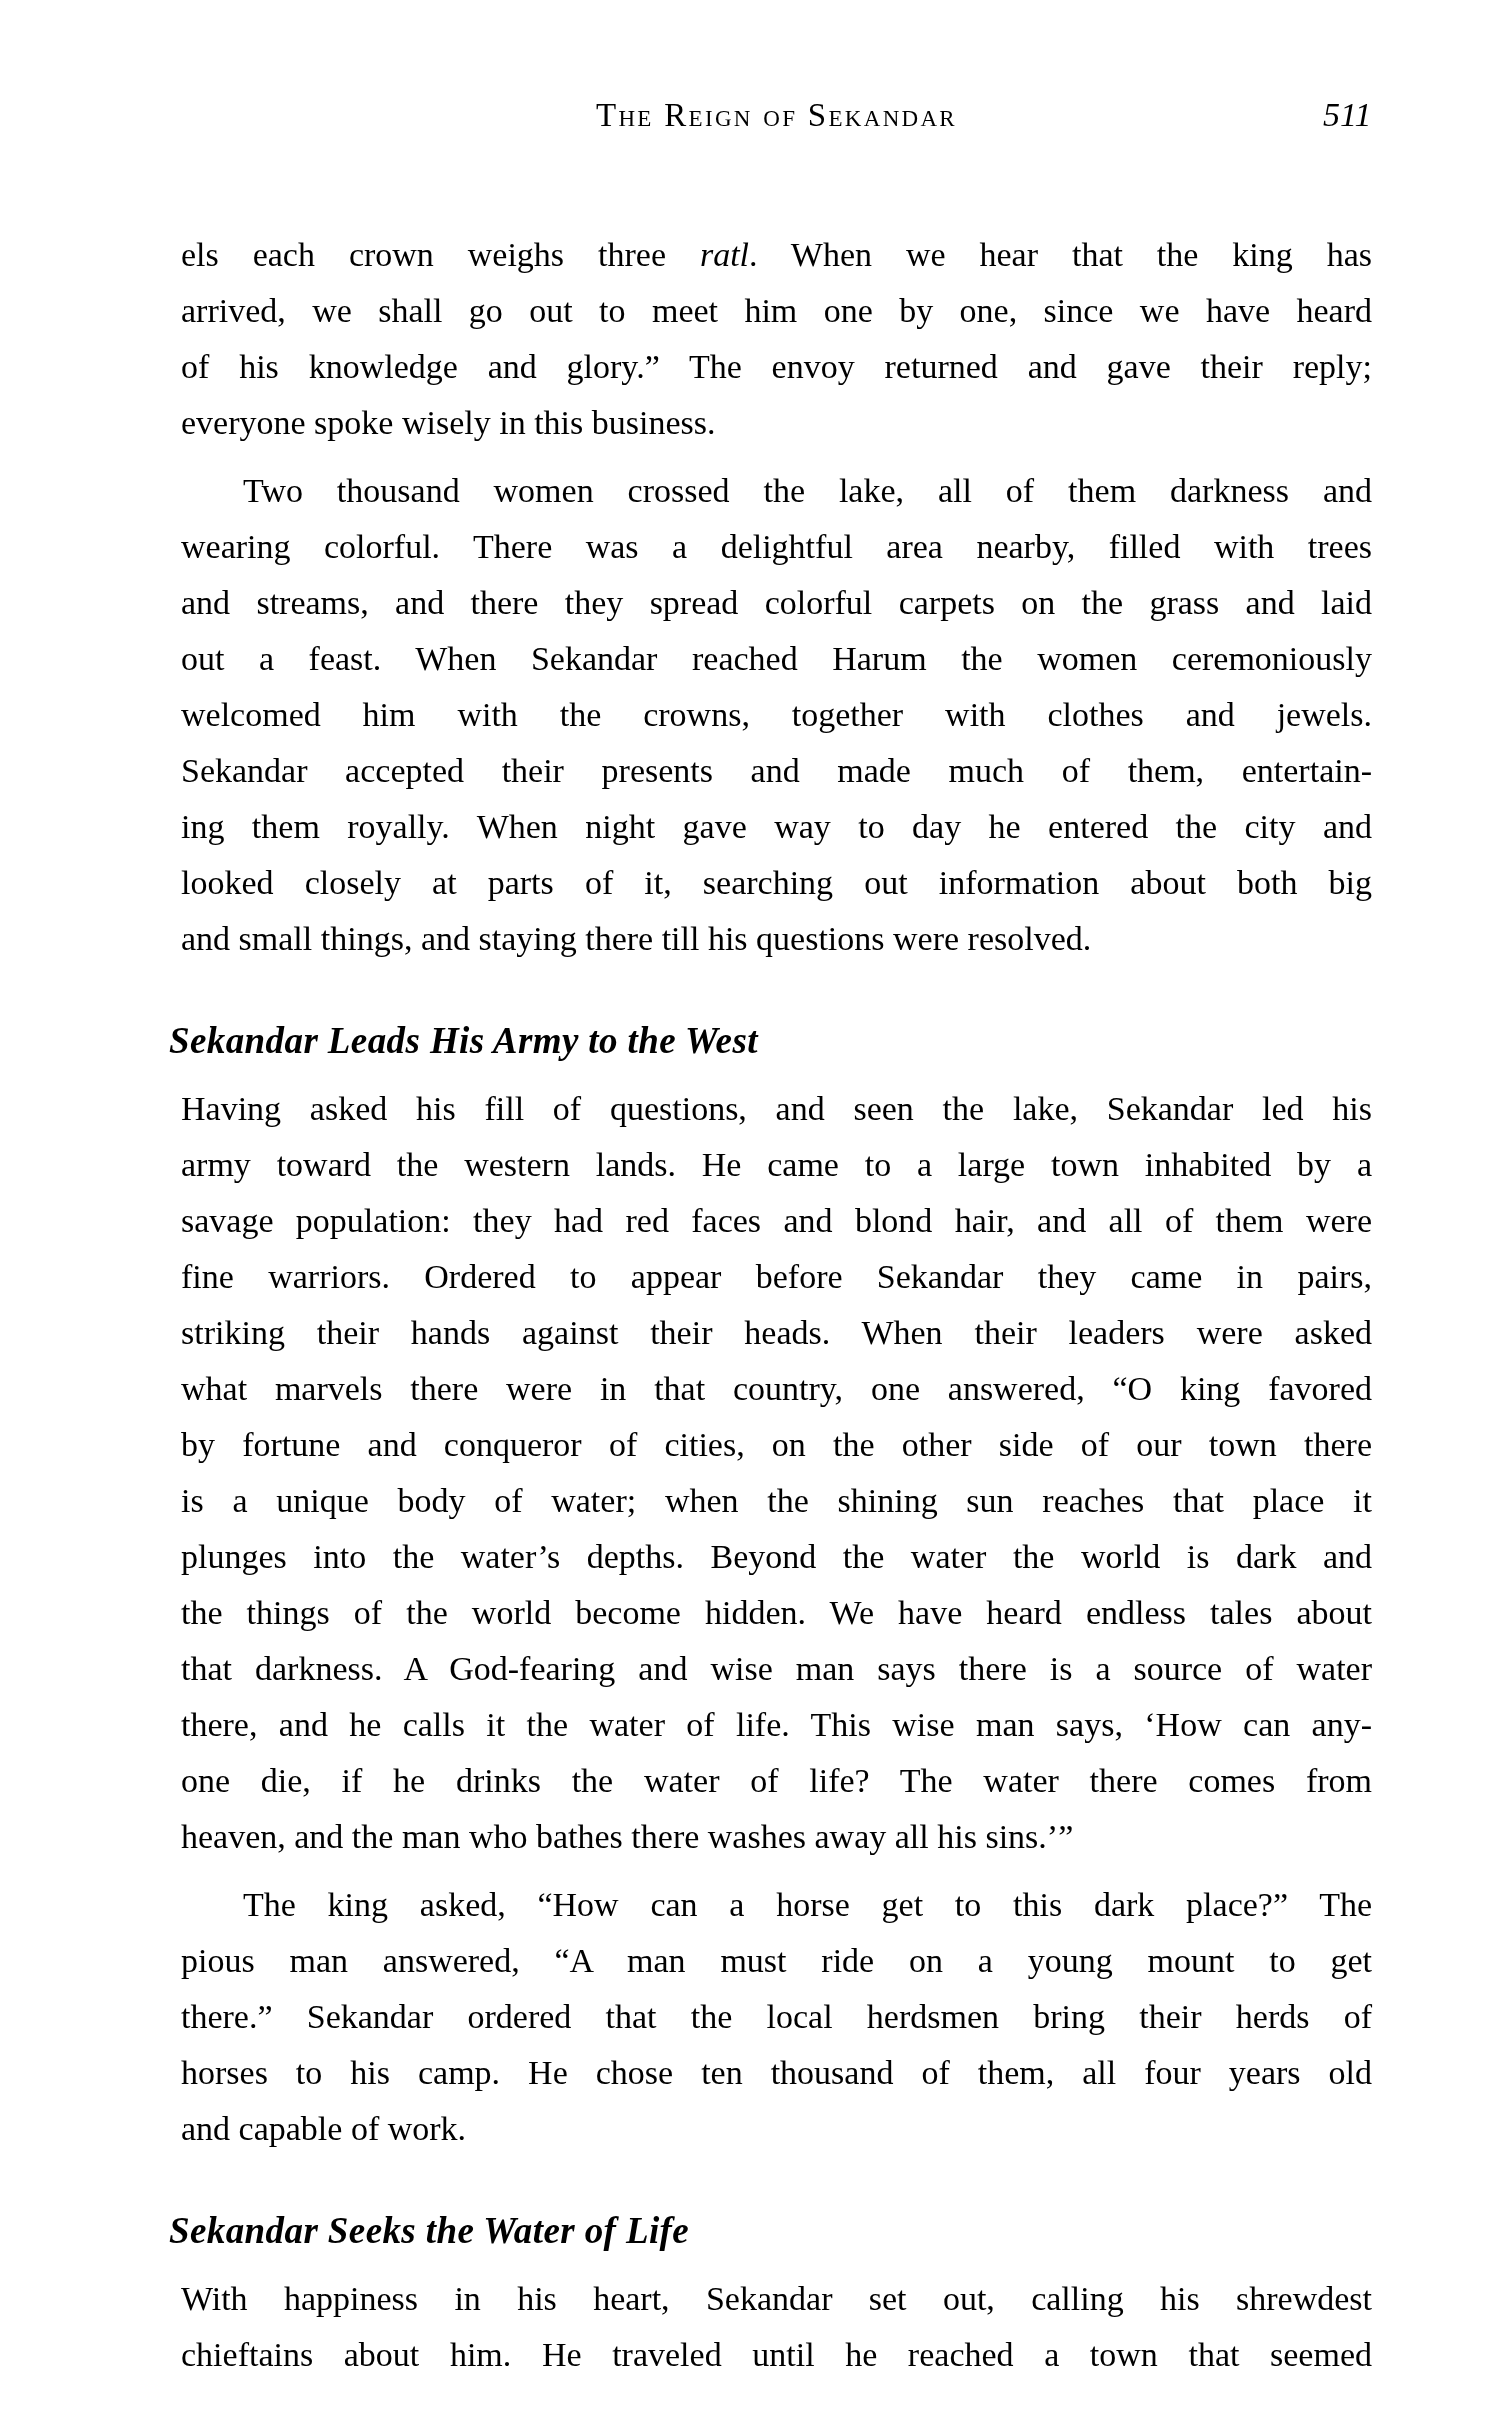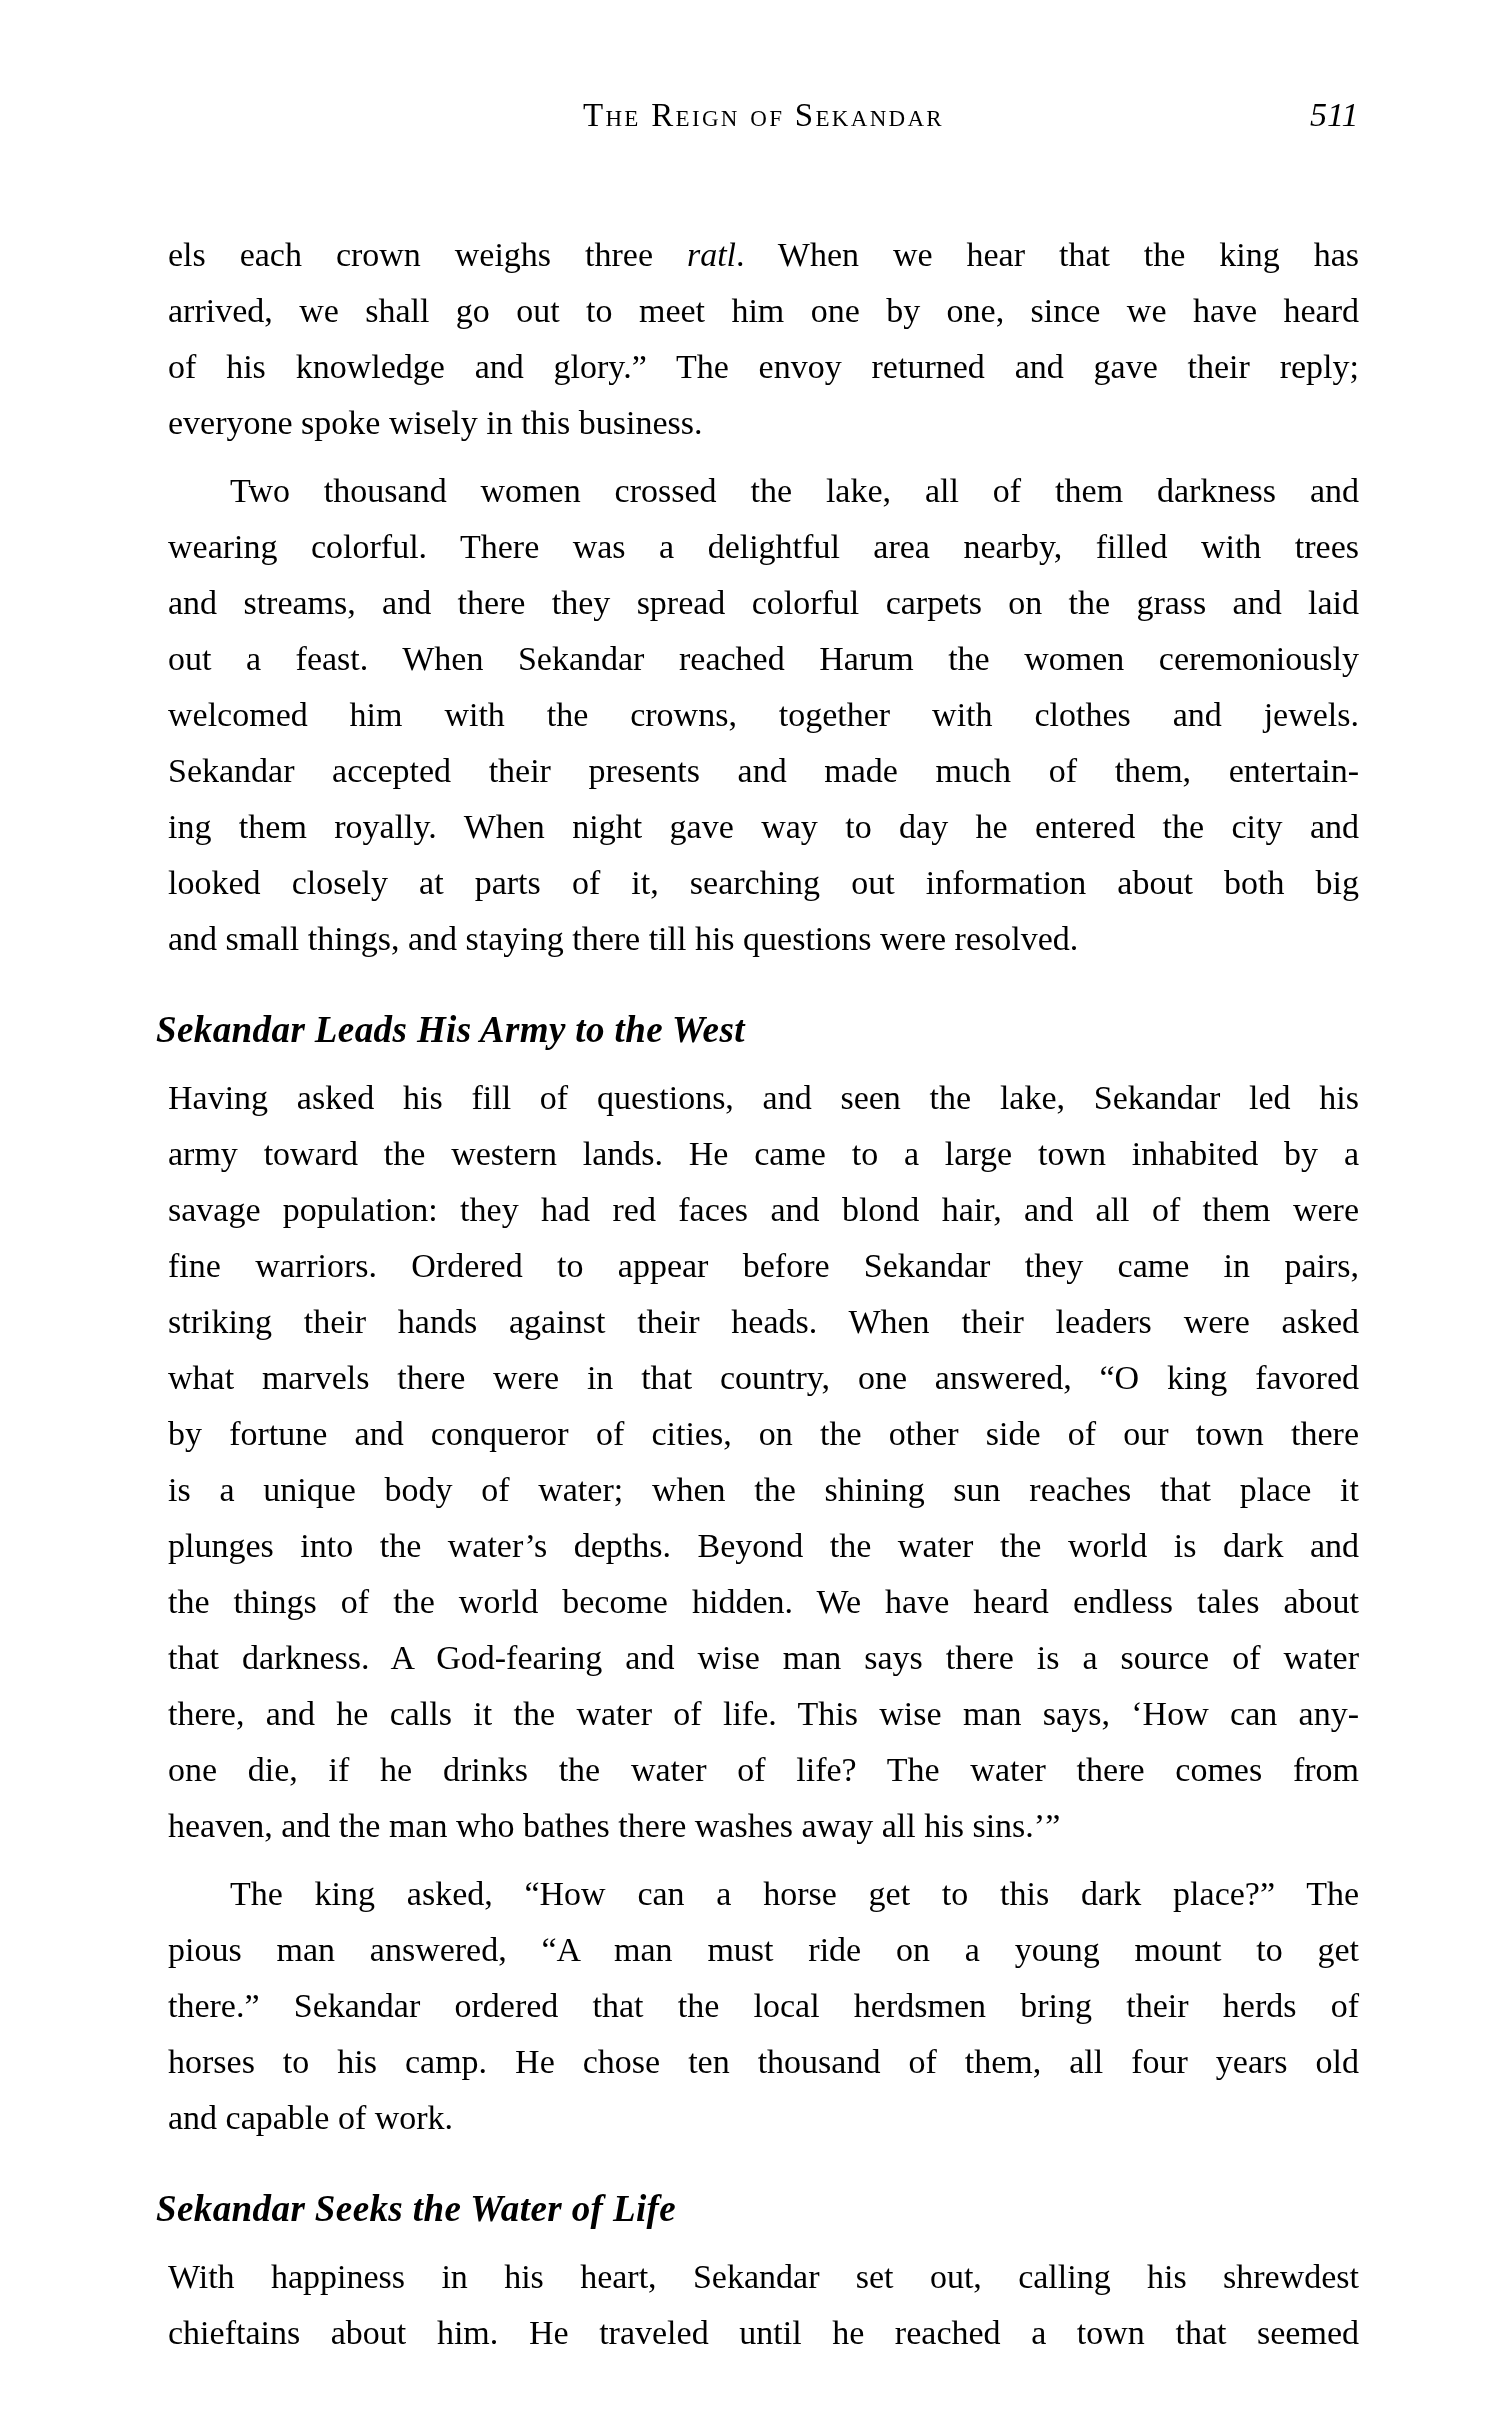--- a/index.html
+++ b/index.html
@@ -6,21 +6,21 @@
   .page{
     position:relative;
     width:1506px;height:2413px;
     background:#ffffff;
     color:#000000;
     font-family:"Liberation Serif","DejaVu Serif",serif;
     overflow:hidden;
   }
   .column{
     position:absolute;
-    left:156px;top:0;
+    left:169px;top:0;
     width:1215px;
   }
   .running-head{
     position:relative;
     margin-top:86px;
     height:58px;
     line-height:58px;
   }
   .page-title{
     display:block;
@@ -42,21 +42,21 @@
     height:56px;
     line-height:56px;
     font-size:34px;
     text-align:justify;
     text-align-last:justify;
     white-space:normal;
   }
   .line.last{text-align-last:left;}
   .line.indent{padding-left:62px;}
   .section-heading{
-    margin-top:35px;
+    margin-top:46px;
     height:56px;
     line-height:56px;
     font-weight:bold;
     font-style:italic;
     font-size:37px;
     letter-spacing:0.4px;
   }
 </style>
 </head>
 <body>

